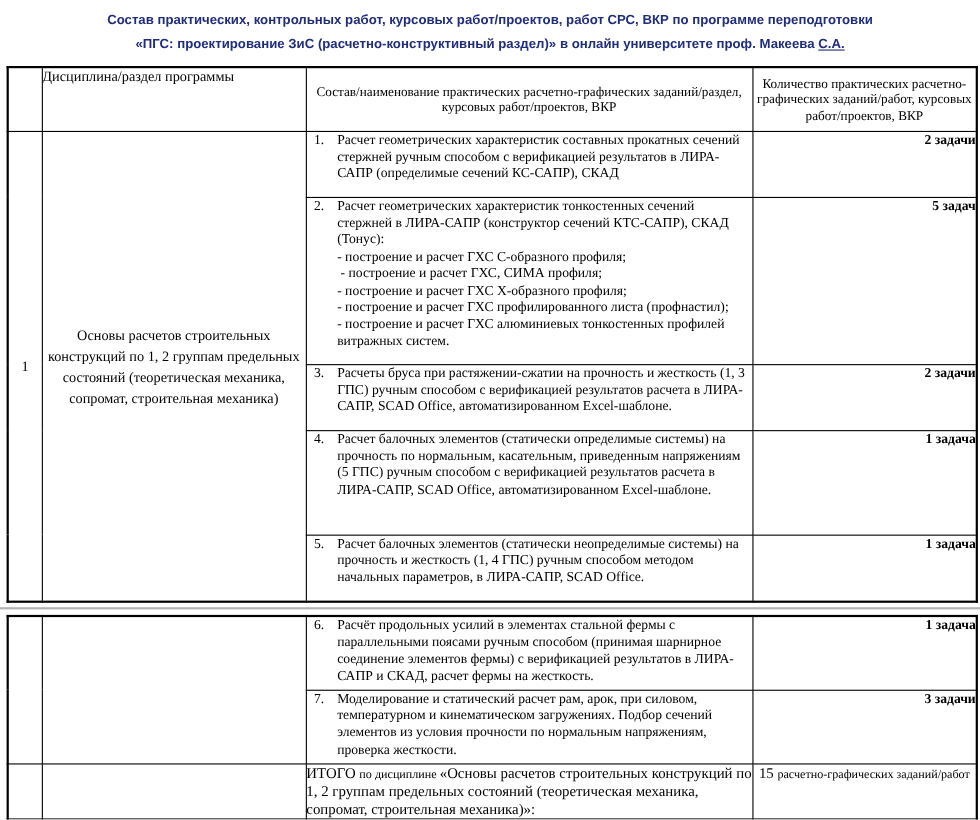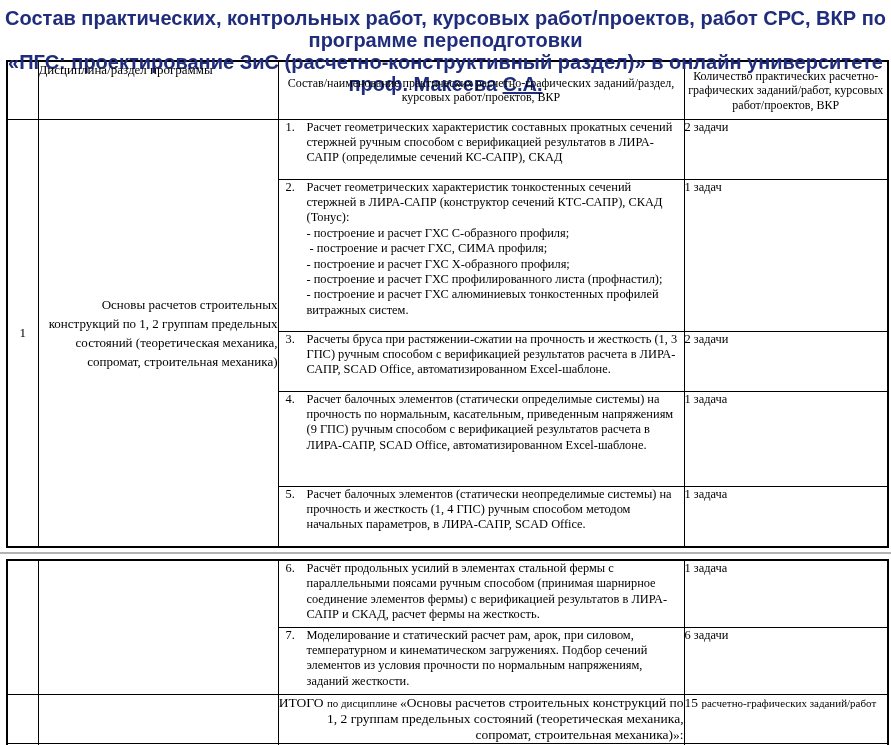--- a/index.html
+++ b/index.html
@@ -8,21 +8,21 @@
     width: 891px; height: 745px; overflow: hidden;
     background: #ffffff;
     font-family: "Liberation Serif", "DejaVu Serif", serif;
     color: #000;
   }
   
   .title {
     height: 60px; padding-top: 7px; text-align: center;
     color: #1f2d7c;
     font-family: "Liberation Sans", "DejaVu Sans", sans-serif;
-    font-weight: bold; font-size: 20px; line-height: 22px;
+    font-weight: bold; font-size: 12px; line-height: 22px;
   }
   .author-link { color: inherit; text-decoration: underline; cursor: pointer; }
   
   table.tbl {
     border-collapse: collapse; table-layout: fixed;
     width: 881px; margin-left: 6px;
     border: 2px solid #000;
   }
   table.tbl td { border: 1px solid #000; padding: 0; overflow: hidden; }
   col.c1 { width: 31px; }
@@ -36,37 +36,37 @@
   }
   .hdr-center {
     vertical-align: middle; text-align: center;
     font-size: 12px; line-height: 14.5px;
   }
   .hdr-tasks { padding: 0 28px; }
   .hdr-count { padding: 0 16px; margin-top: 16px; }
   
   .num-cell { text-align: center; vertical-align: middle; font-size: 13px; }
   .disc-cell {
-    vertical-align: middle; text-align: right;
+    vertical-align: middle; text-align: center;
     padding: 0 6px 0 10px; font-size: 13px; line-height: 19px;
   }
   .task-cell { vertical-align: top; padding: 2px 4px 0 0; font-size: 12.4px; line-height: 15.4px; }
   .item { display: flex; }
   .inum { flex: none; width: 28px; padding-left: 7px; }
   .itext { flex: 1 1 auto; white-space: pre-line; padding-right: 2px; }
   .count-cell {
-    vertical-align: top; text-align: left;
-    padding-top: 2px; font-size: 12.4px; line-height: 15.4px;
+    vertical-align: top; text-align: right;
+    padding-top: 2px; font-size: 12.4px; line-height: 15.4px; font-weight: bold;
   }
   .total-cell {
-    vertical-align: top; text-align: right;
+    vertical-align: top; text-align: left;
     padding: 2px 4px 0 8px; font-size: 13.5px; line-height: 16px;
   }
   .t-small { font-size: 11px; }
-  .total-count-cell { vertical-align: top; padding: 3px 10px 0; font-size: 13.5px; line-height: 16px; }
+  .total-count-cell { vertical-align: top; text-align: center; padding: 3px 10px 0; font-size: 13.5px; line-height: 16px; }
   
   .page-gap { height: 11px; position: relative; }
   .page-gap .gap-line { position: absolute; left: 0; top: 4px; width: 891px; height: 2px; background: #b3b3b3; }
 </style>
 </head>
 <body>
 
 <div class="title">
   <div>Состав практических, контрольных работ, курсовых работ/проектов, работ СРС, ВКР по программе переподготовки</div>
   <div><span>«ПГС: проектирование ЗиС (расчетно-конструктивный раздел)» в онлайн университете проф. Макеева </span><a class="author-link">С.А.</a></div>
@@ -102,36 +102,36 @@
       <div class="item">
             <span class="inum">2.</span>
             <span class="itext">Расчет геометрических характеристик тонкостенных сечений стержней в ЛИРА-САПР (конструктор сечений КТС-САПР), СКАД (Тонус):
 - построение и расчет ГХС С-образного профиля;
 &nbsp;- построение и расчет ГХС, СИМА профиля;
 - построение и расчет ГХС Х-образного профиля;
 - построение и расчет ГХС профилированного листа (профнастил);
 - построение и расчет ГХС алюминиевых тонкостенных профилей витражных систем.</span>
           </div>
     </td>
-    <td class="count-cell">1 задач</td>
+    <td class="count-cell">5 задач</td>
   </tr>
   <tr style="height:60px">
     <td class="task-cell">
       <div class="item">
             <span class="inum">3.</span>
             <span class="itext">Расчеты бруса при растяжении-сжатии на прочность и жесткость (1, 3 ГПС) ручным способом с верификацией результатов расчета в ЛИРА-САПР, SCAD Office, автоматизированном Excel-шаблоне.</span>
           </div>
     </td>
     <td class="count-cell">2 задачи</td>
   </tr>
   <tr style="height:95px">
     <td class="task-cell">
       <div class="item">
             <span class="inum">4.</span>
-            <span class="itext">Расчет балочных элементов (статически определимые системы) на прочность по нормальным, касательным, приведенным напряжениям (9 ГПС) ручным способом с верификацией результатов расчета в ЛИРА-САПР, SCAD Office, автоматизированном Excel-шаблоне.</span>
+            <span class="itext">Расчет балочных элементов (статически определимые системы) на прочность по нормальным, касательным, приведенным напряжениям (5 ГПС) ручным способом с верификацией результатов расчета в ЛИРА-САПР, SCAD Office, автоматизированном Excel-шаблоне.</span>
           </div>
     </td>
     <td class="count-cell">1 задача</td>
   </tr>
   <tr style="height:61px">
     <td class="task-cell">
       <div class="item">
             <span class="inum">5.</span>
             <span class="itext">Расчет балочных элементов (статически неопределимые системы) на прочность и жесткость (1, 4 ГПС) ручным способом методом начальных параметров, в ЛИРА-САПР, SCAD Office.</span>
           </div>
@@ -161,24 +161,24 @@
             <span class="inum">6.</span>
             <span class="itext">Расчёт продольных усилий в элементах стальной фермы с параллельными поясами ручным способом (принимая шарнирное соединение элементов фермы) с верификацией результатов в ЛИРА-САПР и СКАД, расчет фермы на жесткость.</span>
           </div>
     </td>
     <td class="count-cell">1 задача</td>
   </tr>
   <tr style="height:67px">
     <td class="task-cell">
       <div class="item">
             <span class="inum">7.</span>
-            <span class="itext">Моделирование и статический расчет рам, арок, при силовом, температурном и кинематическом загружениях. Подбор сечений элементов из условия прочности по нормальным напряжениям, заданий жесткости.</span>
+            <span class="itext">Моделирование и статический расчет рам, арок, при силовом, температурном и кинематическом загружениях. Подбор сечений элементов из условия прочности по нормальным напряжениям, проверка жесткости.</span>
           </div>
     </td>
-    <td class="count-cell">6 задачи</td>
+    <td class="count-cell">3 задачи</td>
   </tr>
   <tr style="height:48px">
     <td></td>
     <td></td>
     <td class="total-cell"><span>ИТОГО </span><span class="t-small">по дисциплине </span><span>«Основы расчетов строительных конструкций по 1, 2 группам предельных состояний (теоретическая механика, сопромат, строительная механика)»:</span></td>
     <td class="total-count-cell"><span>15 </span><span class="t-small">расчетно-графических заданий/работ</span></td>
   </tr>
   <tr style="height:12px">
     <td></td>
     <td></td>

